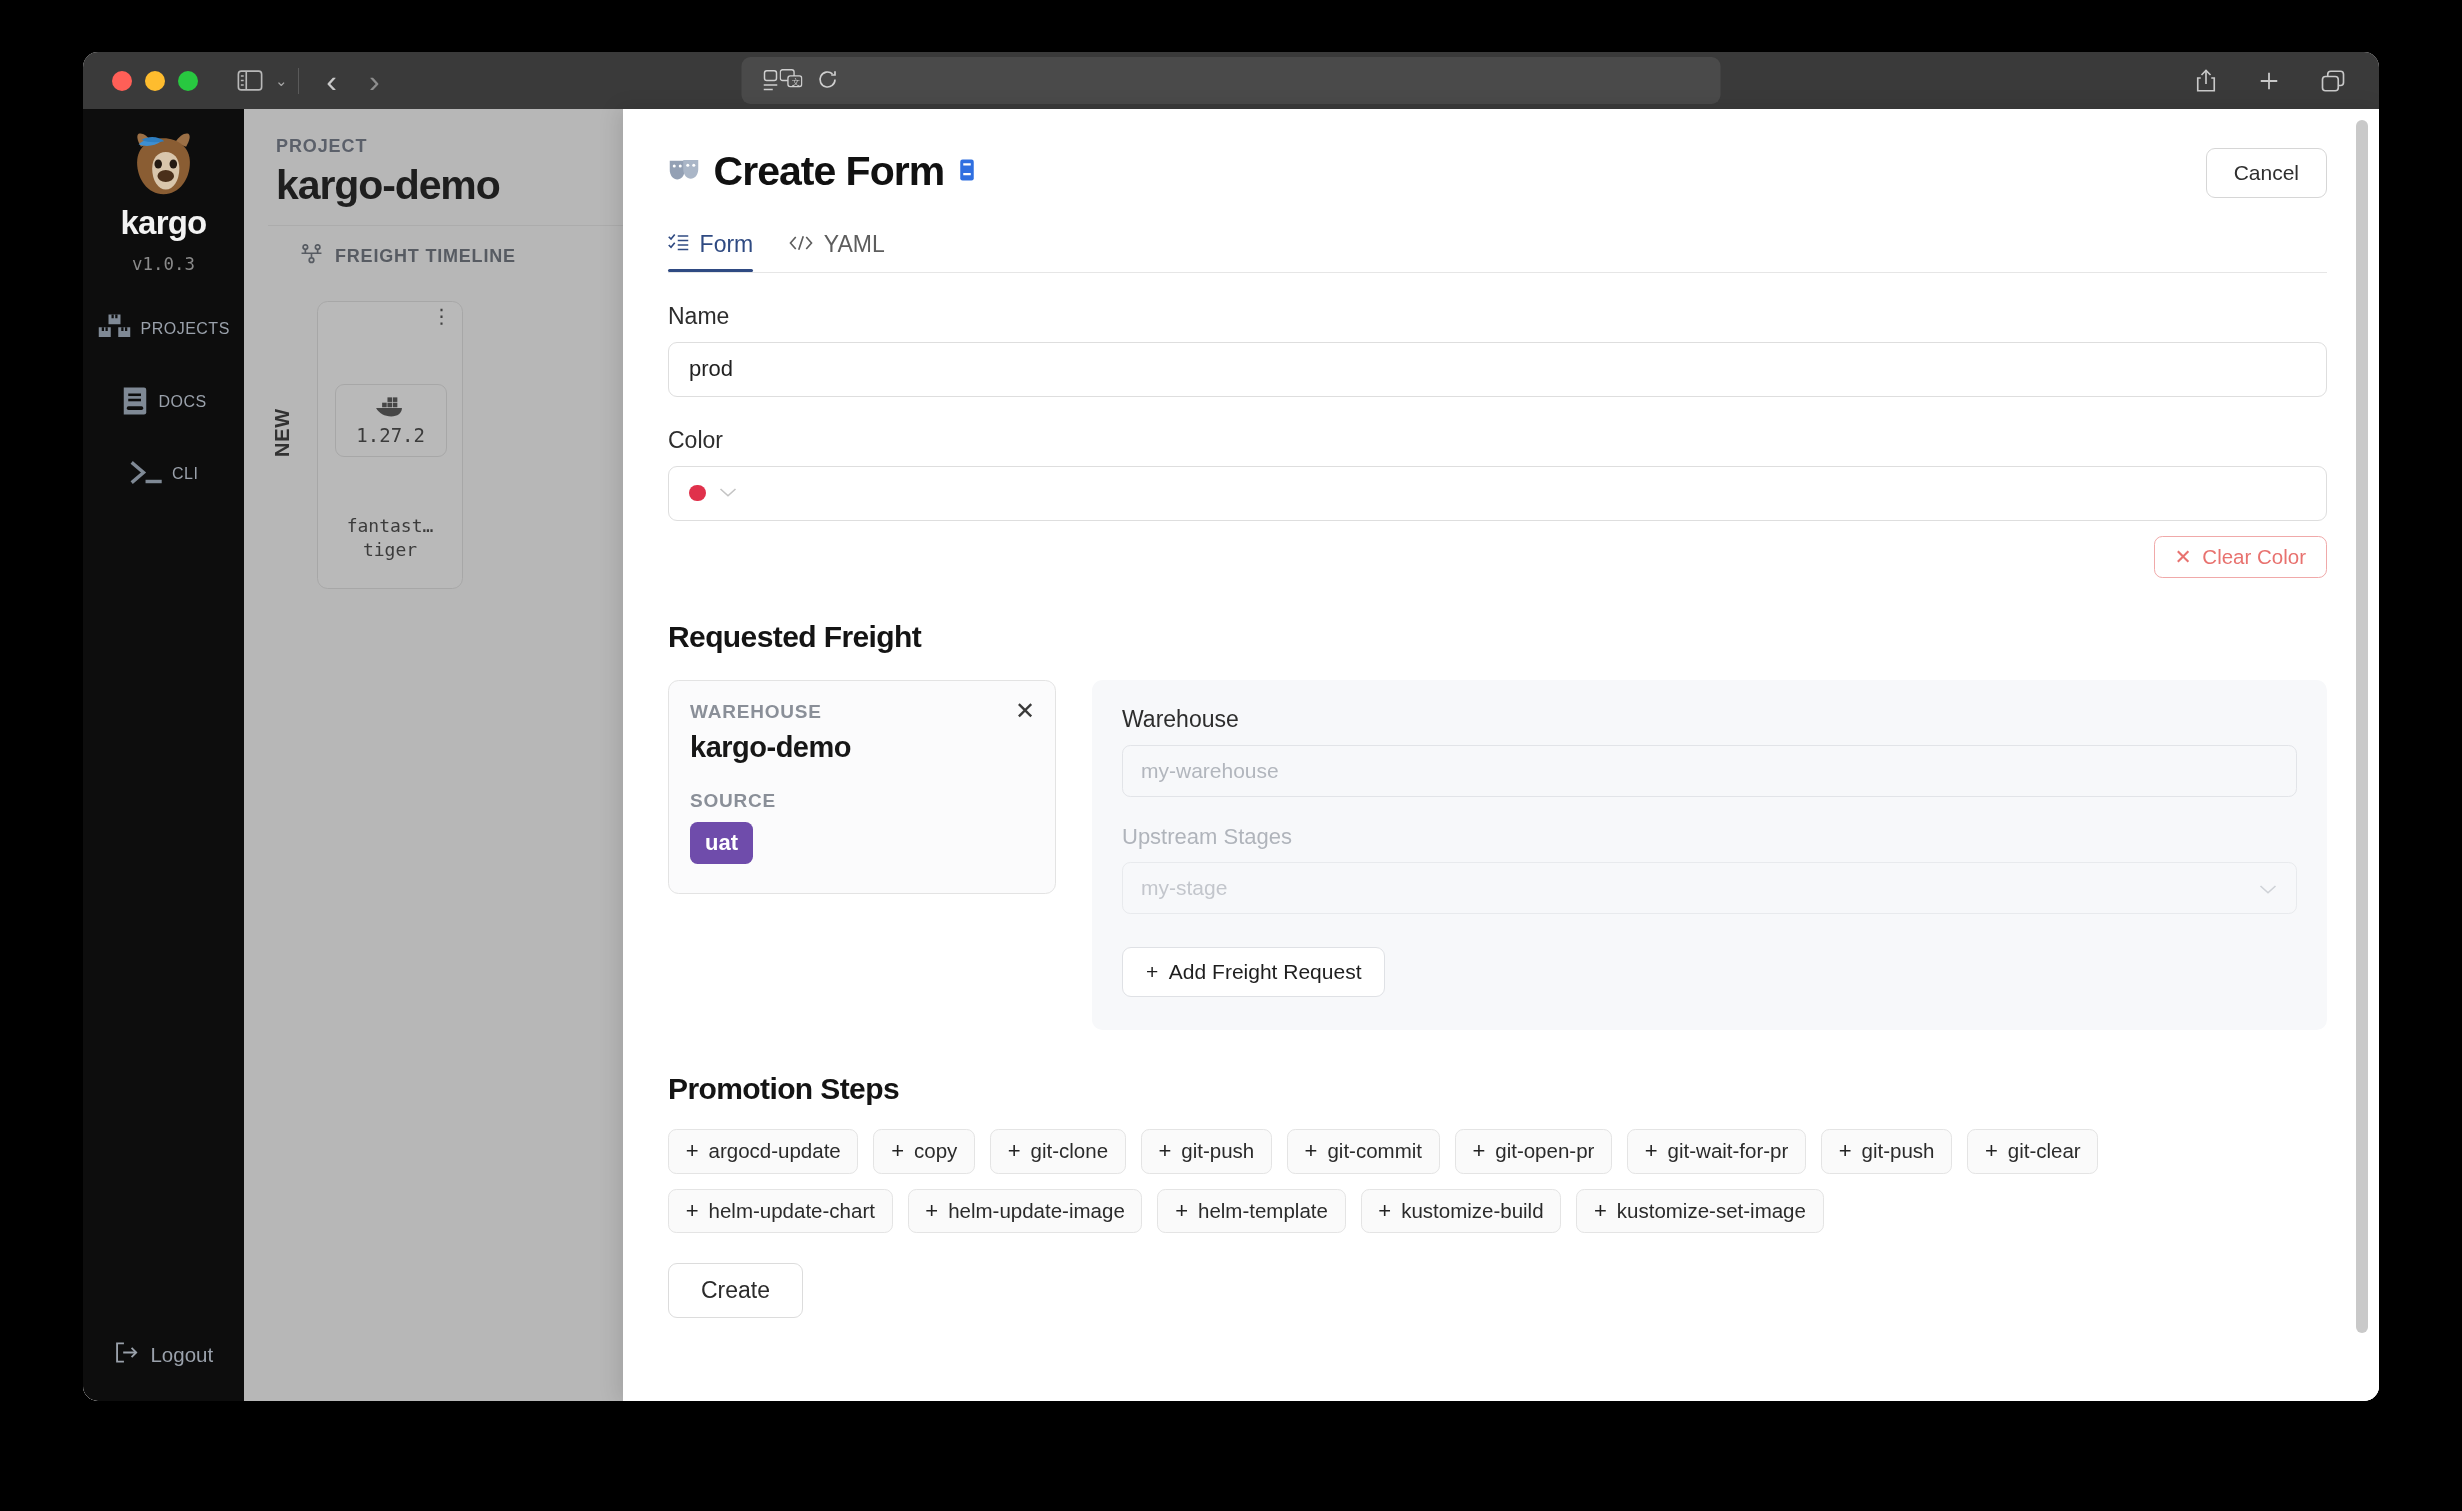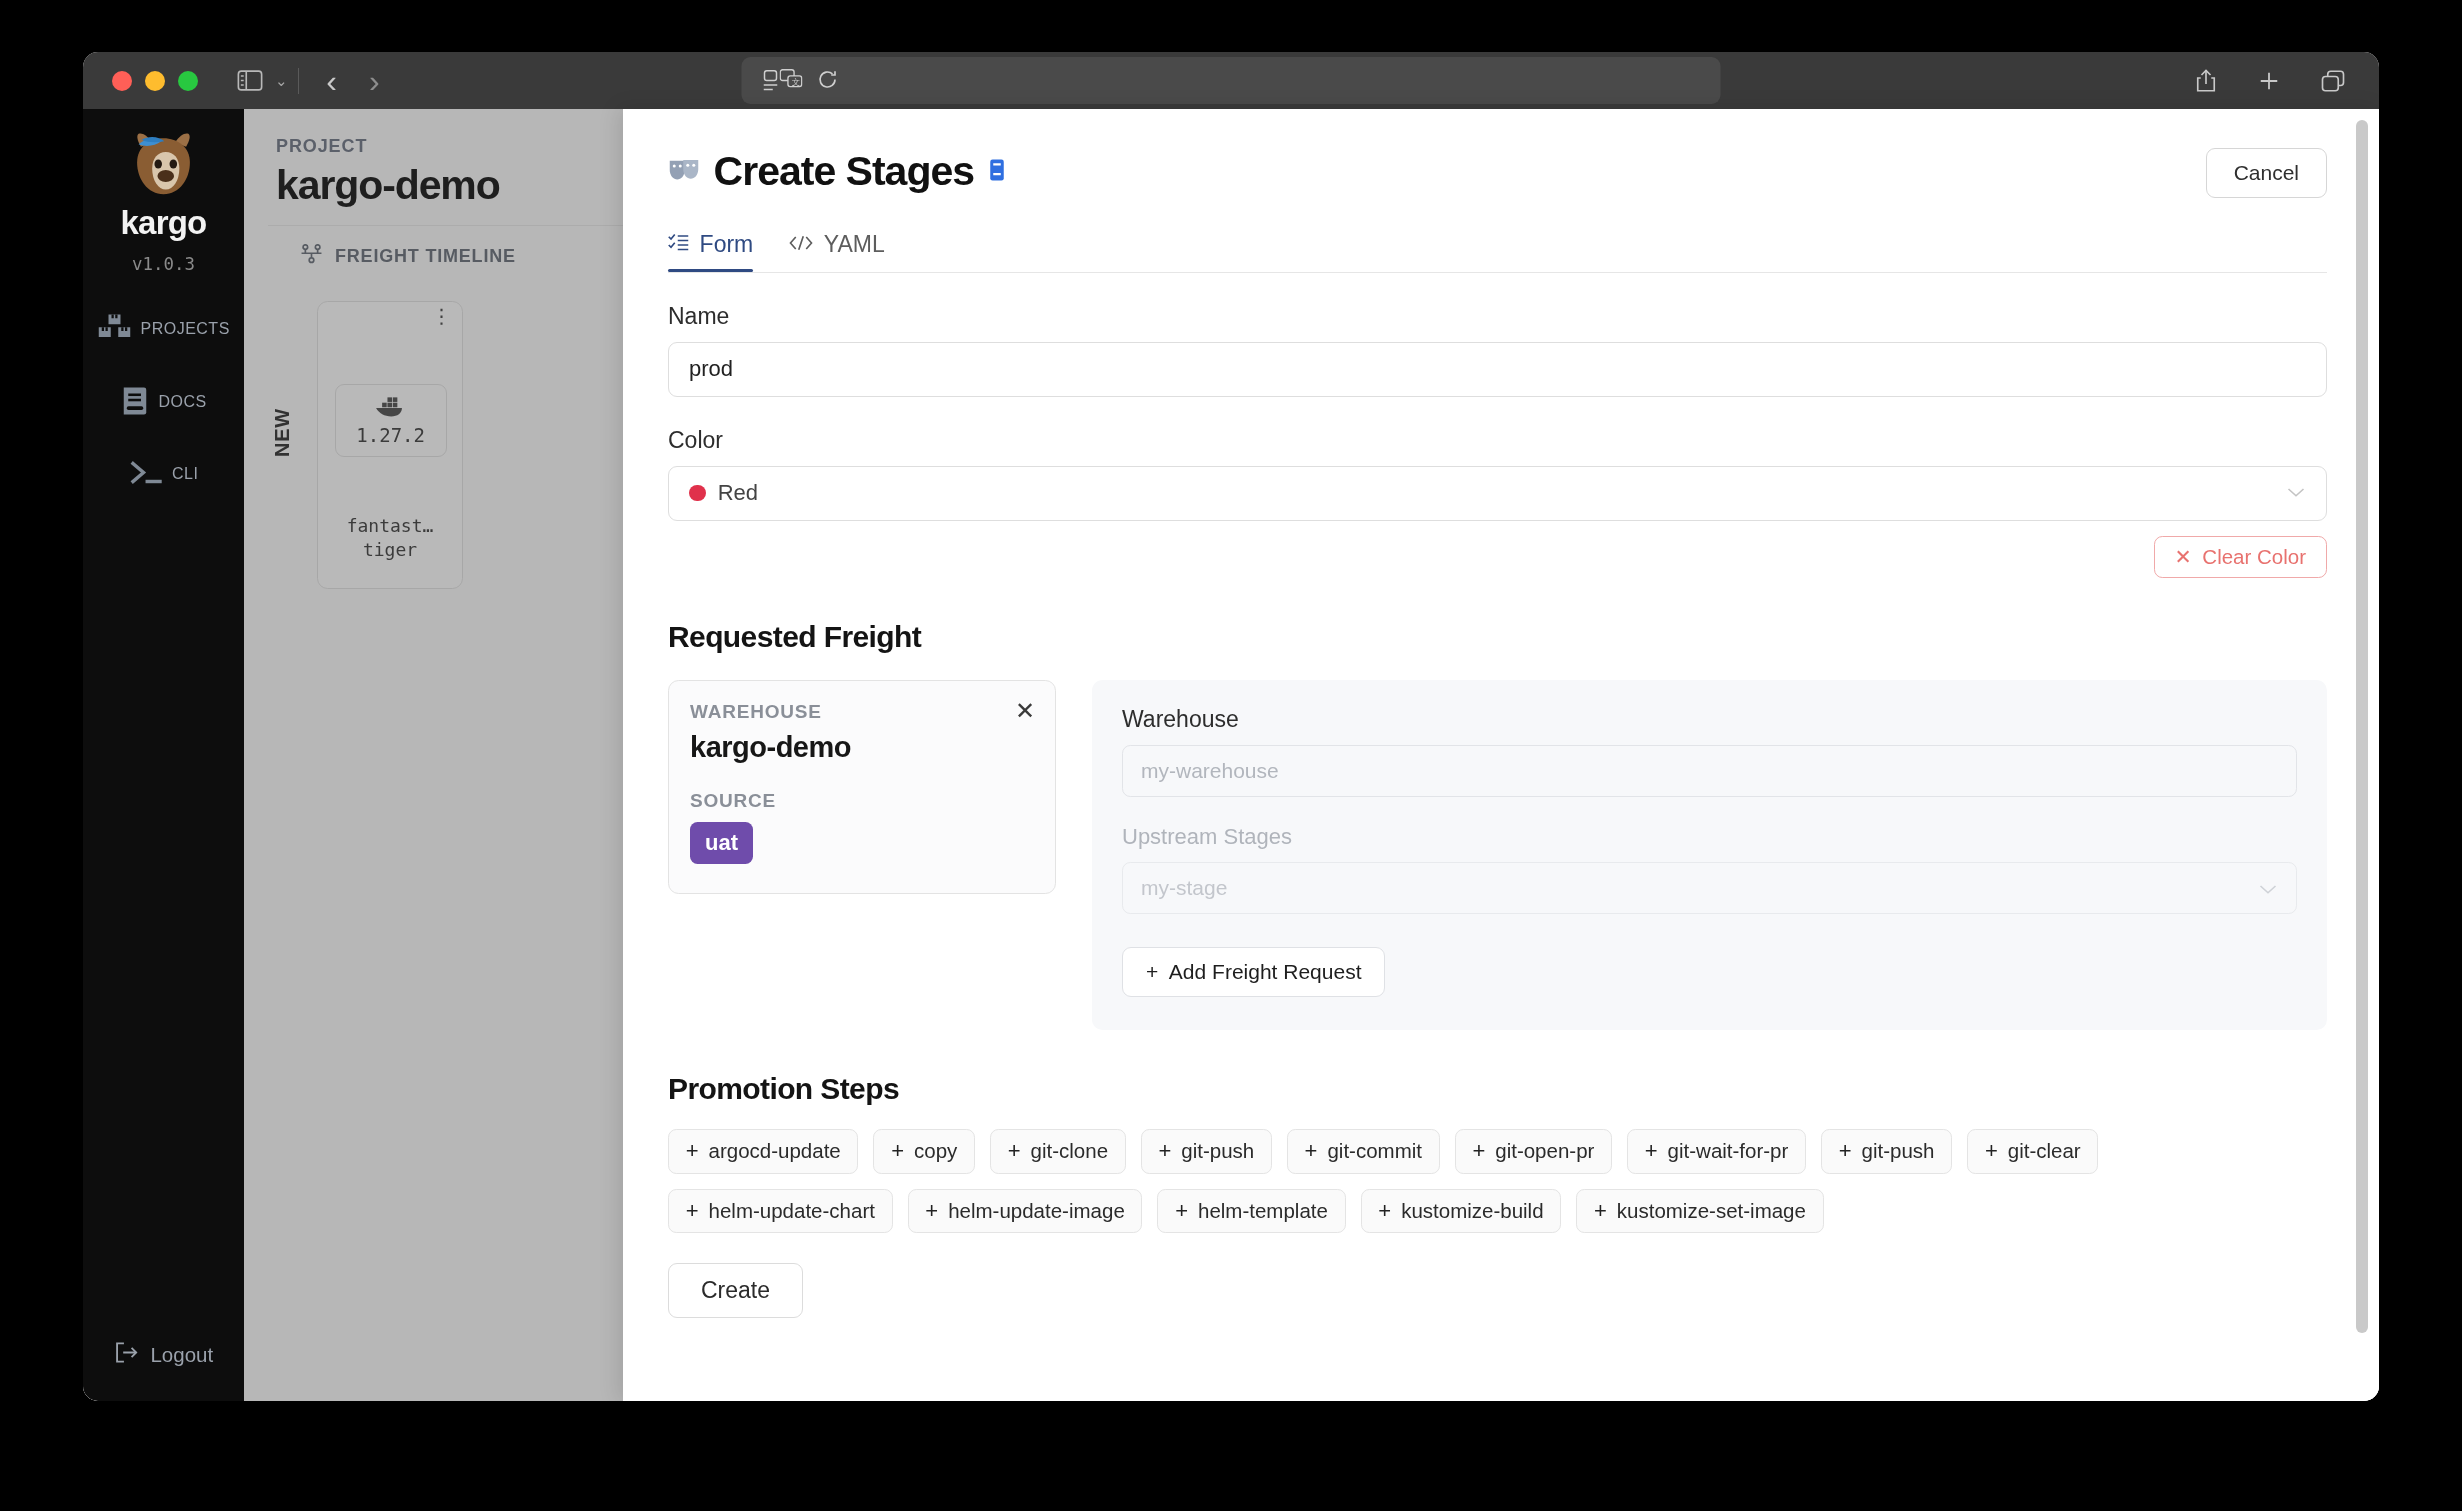--- a/index.html
+++ b/index.html
@@ -415,21 +415,21 @@
           <span>
             <svg width="32" height="27" viewBox="0 0 42 36" fill="#93a0b4">
               <path d="M2 5h20v12c0 8-5 13-10 13S2 25 2 17z"></path>
               <circle cx="8" cy="12" r="2" fill="#fff"></circle>
                 <circle cx="16" cy="12" r="2" fill="#fff"></circle>
               <path d="M20 4h20v12c0 8-5 13-10 13s-10-5-10-13z" fill="#aab6c7"></path>
               <circle cx="26" cy="11" r="2" fill="#fff"></circle>
                 <circle cx="34" cy="11" r="2" fill="#fff"></circle>
             </svg>
           </span>
-          <span id="page-title">Create Stages</span>
+          <span id="page-title">Create Form</span>
           <span>
             <svg width="18" height="24" viewBox="0 0 24 32" fill="#2f6fe0">
               <rect x="3" y="2" width="18" height="28" rx="3"></rect>
               <rect x="7" y="7" width="10" height="3" fill="#fff"></rect>
                 <rect x="7" y="20" width="10" height="3" fill="#fff"></rect>
             </svg>
           </span>
         </div>
         <button id="cancel-button">Cancel</button>
       </div>
@@ -459,21 +459,20 @@
           <span>YAML</span>
         </div>
       </div>
 
       <div class="field-label">Name</div>
       <input class="text-input" id="name-input" value="prod" style="">
 
       <div class="field-label">Color</div>
       <div id="color-select">
         <span id="color-swatch" style="background: rgb(224, 49, 75);"></span>
-        <span id="color-value">Red</span>
         <span>
           <svg width="20" height="12" viewBox="0 0 26 16" fill="none" stroke="#c4c4c4" stroke-width="2.2">
               <polyline points="3,4 13,13 23,4"></polyline>
             </svg>
         </span>
       </div>
       <div id="clear-color-row">
         <button id="clear-color-button">
           <span>✕</span>
           <span>Clear Color</span>

